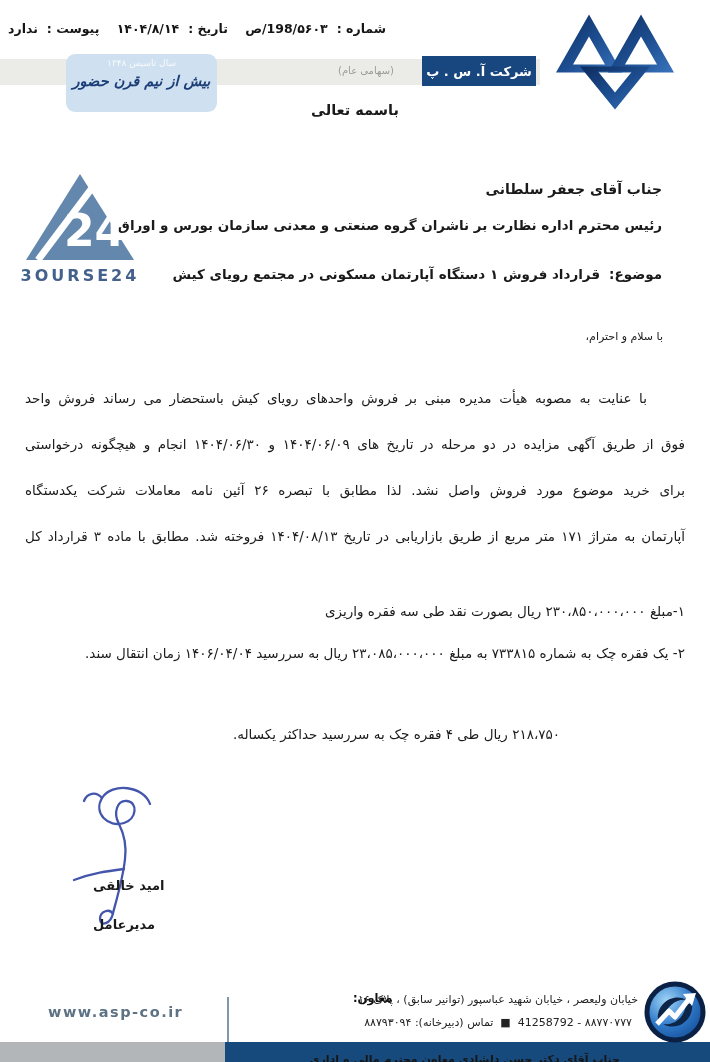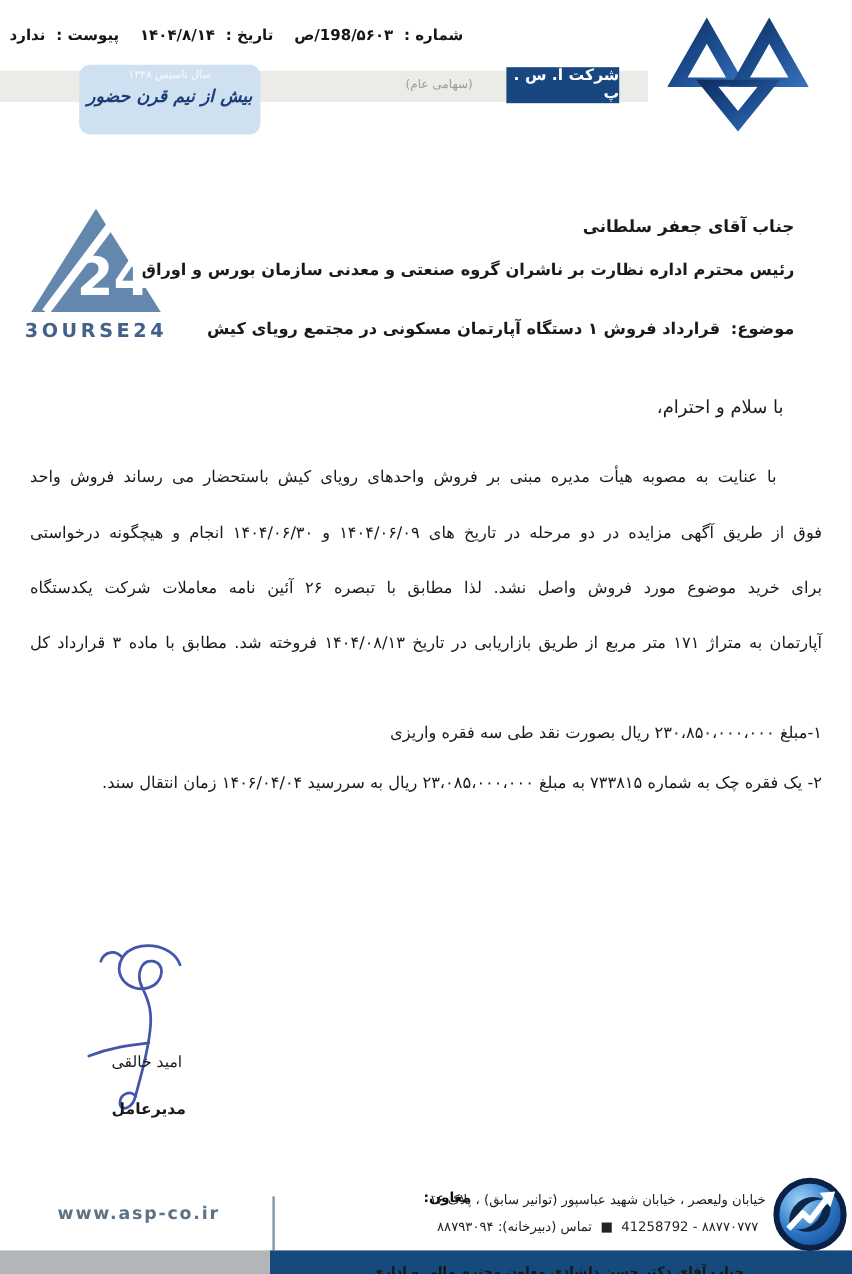--- a/index.html
+++ b/index.html
@@ -5,21 +5,21 @@
   html,body{margin:0;padding:0;background:#888;}
   #page{position:relative;width:710px;height:1062px;background:#ffffff;overflow:hidden;
         font-family:"DejaVu Sans",sans-serif;color:#1a1a1a;margin:0 auto;}
   
   .hdr-fields{position:absolute;top:21px;left:8px;width:378px;direction:rtl;
               display:flex;justify-content:space-between;align-items:baseline;
               font-size:12.5px;font-weight:bold;color:#151515;}
   .hdr-pair{display:flex;gap:9px;direction:rtl;}
   .asp-logo{position:absolute;top:8px;right:36px;width:118px;height:104px;}
   .band{position:absolute;top:59px;left:0;width:540px;height:26px;background:#ebebe8;}
-  .company-box{position:absolute;top:56px;left:422px;width:94px;height:30px;background:#17477e;
+  .company-box{position:absolute;top:56px;left:422px;width:114px;height:30px;background:#17477e;
                color:#fff;font-size:13px;font-weight:bold;display:flex;align-items:center;
                justify-content:center;direction:rtl;}
   .company-type{position:absolute;top:65px;left:338px;font-size:10px;color:#9b9b99;direction:rtl;}
   .founded-badge{position:absolute;top:54px;left:66px;width:151px;height:58px;background:#cfe1f0;
                  border-radius:9px;text-align:center;box-sizing:border-box;padding-top:4px;}
   .badge-year{color:#f7fafc;font-size:9px;letter-spacing:3px;direction:rtl;}
   .badge-script{color:#1c3e78;font-size:14.5px;font-weight:bold;font-style:italic;
                 direction:rtl;margin-top:5px;}
   .bismillah{position:absolute;top:102px;left:0;width:710px;text-align:center;
              font-size:14.5px;font-weight:bold;direction:rtl;}
@@ -27,32 +27,32 @@
   .rcpt1{position:absolute;top:181px;right:48px;font-size:14px;font-weight:bold;direction:rtl;}
   .rcpt2{position:absolute;top:217px;right:48px;font-size:13.5px;font-weight:bold;direction:rtl;}
   .subject{position:absolute;top:266px;right:48px;font-size:13.5px;font-weight:bold;
            direction:rtl;display:flex;gap:9px;}
   
   .bourse24{position:absolute;top:172px;left:20px;width:120px;height:118px;}
   .bourse24-word{position:absolute;top:94px;left:0;width:120px;text-align:center;
                  color:#44618c;font-size:16px;font-weight:bold;letter-spacing:3px;
                  font-family:"DejaVu Sans",sans-serif;}
   
-  .salutation{position:absolute;top:330px;right:57px;font-size:15px;direction:rtl;}
+  .salutation{position:absolute;top:330px;right:47px;font-size:11px;direction:rtl;}
   .pline{position:absolute;right:25px;width:660px;box-sizing:border-box;font-size:13.5px;
          line-height:21px;direction:rtl;text-align:justify;text-align-last:justify;
          white-space:normal;}
   .pline.last{text-align:right;text-align-last:right;}
   .item{position:absolute;right:25px;width:660px;font-size:13.5px;line-height:21px;
         direction:rtl;text-align:right;}
   .item.just{text-align:justify;text-align-last:justify;}
   .item.cont{right:150px;width:auto;}
   
   .sig-svg{position:absolute;left:66px;top:780px;width:110px;height:152px;}
-  .sig-name{position:absolute;left:93px;top:878px;font-size:13px;font-weight:normal;direction:rtl;}
+  .sig-name{position:absolute;left:93px;top:878px;font-size:13px;font-weight:bold;direction:rtl;}
   .sig-title{position:absolute;left:93px;top:917px;font-size:13px;font-weight:bold;direction:rtl;}
   
   .website{position:absolute;left:48px;top:1004px;font-size:14.5px;font-weight:bold;
            color:#5e7285;letter-spacing:1.5px;}
   .v-divider{position:absolute;left:227px;top:997px;width:2px;height:45px;background:#8096aa;}
   .band-gray{position:absolute;left:0;top:1042px;width:225px;height:20px;background:#b2b6b8;}
   .band-blue{position:absolute;left:225px;top:1042px;width:485px;height:20px;background:#164a7d;}
   .addr-line{position:absolute;right:72px;top:993px;font-size:11px;direction:rtl;color:#222;}
   .copy-label{position:absolute;left:353px;top:991px;font-size:11.5px;font-weight:bold;
               direction:rtl;color:#111;}
@@ -99,20 +99,21 @@
   <div class="company-box">
     <span>شرکت آ. س . پ</span>
   </div>
   <div class="company-type">(سهامی عام)</div>
 
   <div class="founded-badge">
     <div class="badge-year">سال تاسیس ۱۳۴۸</div>
     <div class="badge-script">بیش از نیم قرن حضور</div>
   </div>
 
+  <div class="bismillah">باسمه تعالی</div>
 
   <div class="rcpt1">جناب آقای جعفر سلطانی</div>
   <div class="rcpt2">رئیس محترم اداره نظارت بر ناشران گروه صنعتی و معدنی سازمان بورس و اوراق بهادار</div>
   <div class="subject">
     <span>موضوع:</span>
     <span>قرارداد فروش ۱ دستگاه آپارتمان مسکونی در مجتمع رویای کیش</span>
   </div>
 
   <div class="bourse24">
     <svg viewBox="0 0 120 92" width="120" height="92">
@@ -125,20 +126,21 @@
 
   <div class="salutation">با سلام و احترام،</div>
 
   <div class="pline" style="top:388px;padding-right:38px;">با عنایت به مصوبه هیأت مدیره مبنی بر فروش واحدهای رویای کیش باستحضار می رساند فروش واحد</div>
   <div class="pline" style="top:434px;">فوق از طریق آگهی مزایده در دو مرحله در تاریخ های ۱۴۰۴/۰۶/۰۹ و ۱۴۰۴/۰۶/۳۰ انجام و هیچگونه درخواستی</div>
   <div class="pline" style="top:480px;">برای خرید موضوع مورد فروش واصل نشد. لذا مطابق با تبصره ۲۶ آئین نامه معاملات شرکت یکدستگاه</div>
   <div class="pline" style="top:526px;">آپارتمان به متراژ ۱۷۱ متر مربع از طریق بازاریابی در تاریخ ۱۴۰۴/۰۸/۱۳ فروخته شد. مطابق با ماده ۳ قرارداد کل</div>
 
   <div class="item" style="top:601px;">۱-مبلغ ۲۳۰،۸۵۰،۰۰۰،۰۰۰ ریال بصورت نقد طی سه فقره واریزی</div>
   <div class="item" style="top:643px;">۲- یک فقره چک به شماره ۷۳۳۸۱۵ به مبلغ ۲۳،۰۸۵،۰۰۰،۰۰۰ ریال به سررسید ۱۴۰۶/۰۴/۰۴ زمان انتقال سند.</div>
+  <div class="item cont" style="top:724px;">۲۱۸،۷۵۰ ریال طی ۴ فقره چک به سررسید حداکثر یکساله.</div>
 
   <svg class="sig-svg" viewBox="0 0 110 152">
     <g fill="none" stroke="#4356ab" stroke-width="2.3" stroke-linecap="round">
       <path d="M84,24 C78,6 46,2 36,18 C27,33 42,48 58,43 C71,39 72,22 61,21 C51,20 47,33 53,44 C58,54 61,64 59,79 C57,98 51,118 47,133"></path>
       <path d="M47,133 C45,144 34,147 34,139 C34,131 44,128 47,134"></path>
       <path d="M36,18 C30,11 21,13 18,21"></path>
       <path d="M8,100 C26,93 42,91 58,89"></path>
     </g>
   </svg>
   <div class="sig-name">امید خالقی</div>

